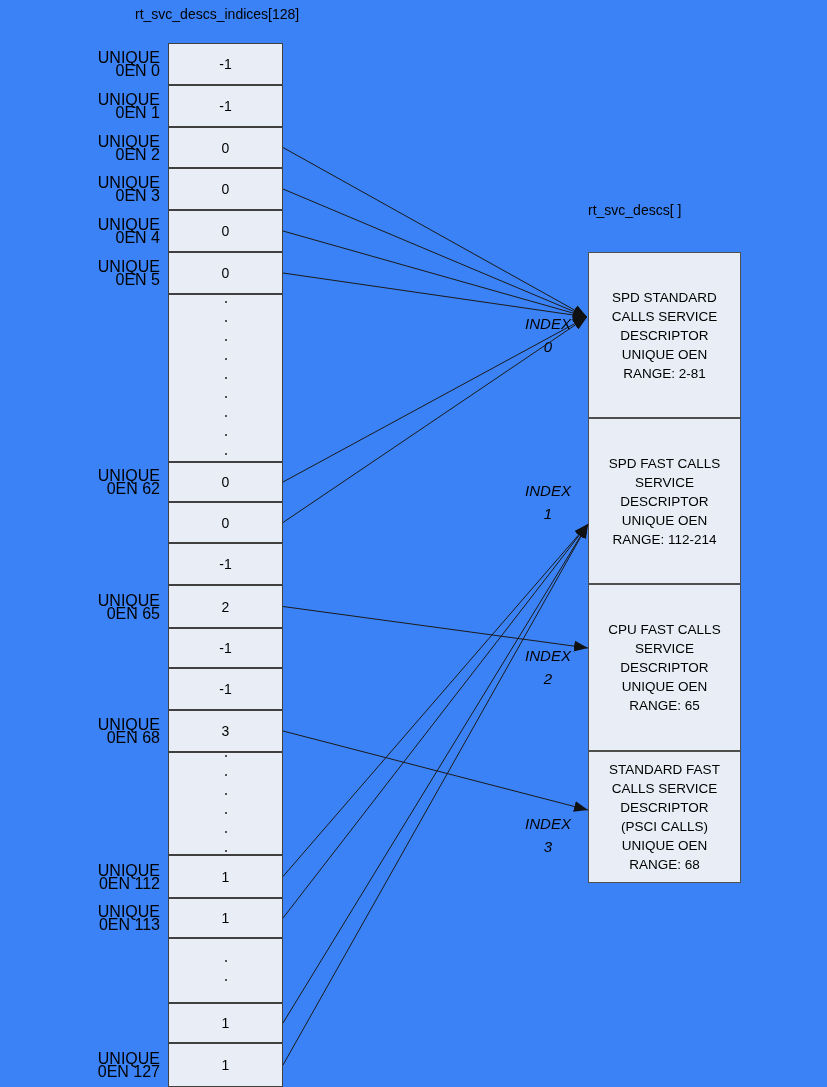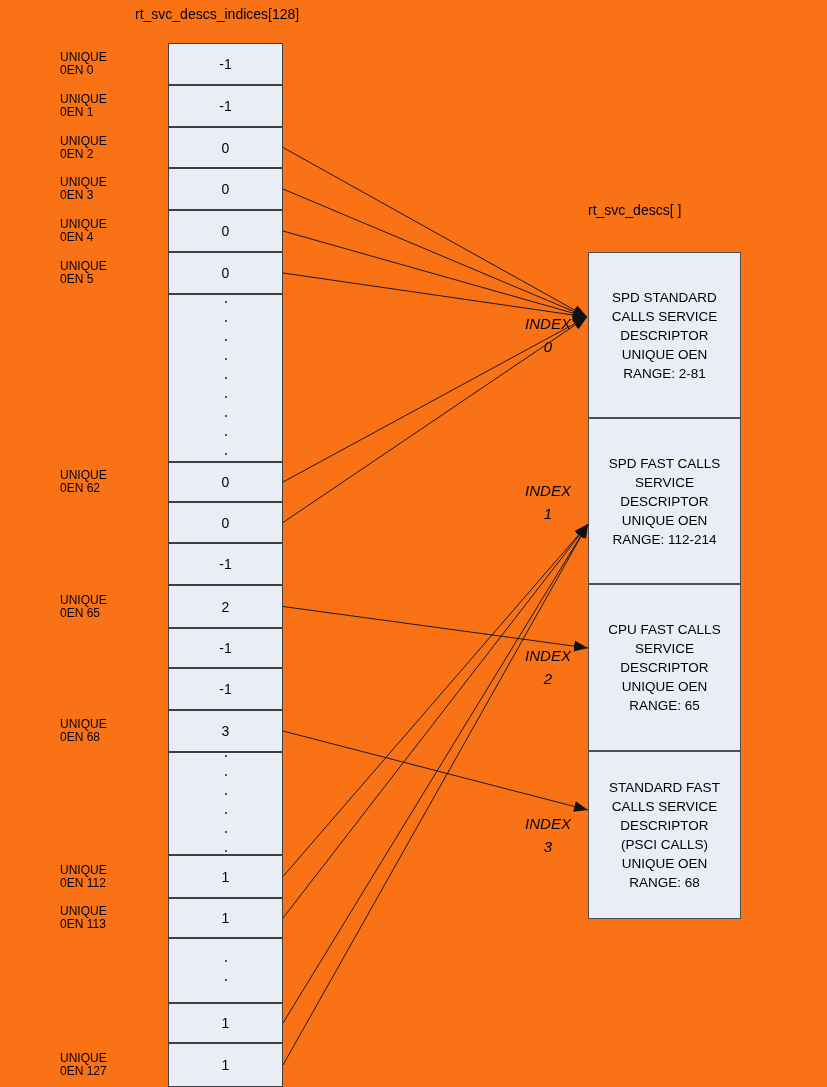--- a/index.html
+++ b/index.html
@@ -6,21 +6,21 @@
     --cell-fill:#e9eef6;
     --border:#404040;
     --line:#1a1a1a;
     --text:#000000;
   }
   html,body{margin:0;padding:0;background:#ffffff;}
   #canvas{
     position:relative;
     width:827px;height:1087px;
     overflow:hidden;
-    background:#f97316;
+    background:#3b82f6;
     font-family:"Liberation Sans", sans-serif;
     color:var(--text);
   }
   .title{
     position:absolute;
     font-size:14px;
     white-space:nowrap;
   }
   .cell{
     position:absolute;
@@ -44,22 +44,22 @@
     justify-content:center;
     gap:17px;
   }
   .dot{
     width:2px;height:2px;border-radius:50%;
     background:#222222;
   }
   .oen-label{
     position:absolute;
     width:100px;
-    text-align:left;
-    font-size:12px;
+    text-align:right;
+    font-size:16px;
     line-height:13px;
     white-space:pre-line;
   }
   .desc-box{
     position:absolute;
     box-sizing:border-box;
     background:var(--cell-fill);
     border:1px solid #4f4f4f;
     display:flex;
     align-items:center;
@@ -216,21 +216,21 @@
 UNIQUE OEN
 RANGE: 112-214</div>
       </div>
       <div class="desc-box" style="left: 588px; top: 584px; width: 153px; height: 167px;">
         <div class="desc-text">CPU FAST CALLS
 SERVICE
 DESCRIPTOR
 UNIQUE OEN
 RANGE: 65</div>
       </div>
-      <div class="desc-box" style="left: 588px; top: 751px; width: 153px; height: 168px; align-items: center;">
+      <div class="desc-box" style="left: 588px; top: 751px; width: 153px; height: 132px; align-items: center;">
         <div class="desc-text">STANDARD FAST
 CALLS SERVICE
 DESCRIPTOR
 (PSCI CALLS)
 UNIQUE OEN
 RANGE: 68</div>
       </div>
     </div>
   <div id="index-layer">
       <div class="index-label" style="left: 516px; top: 312px;">

